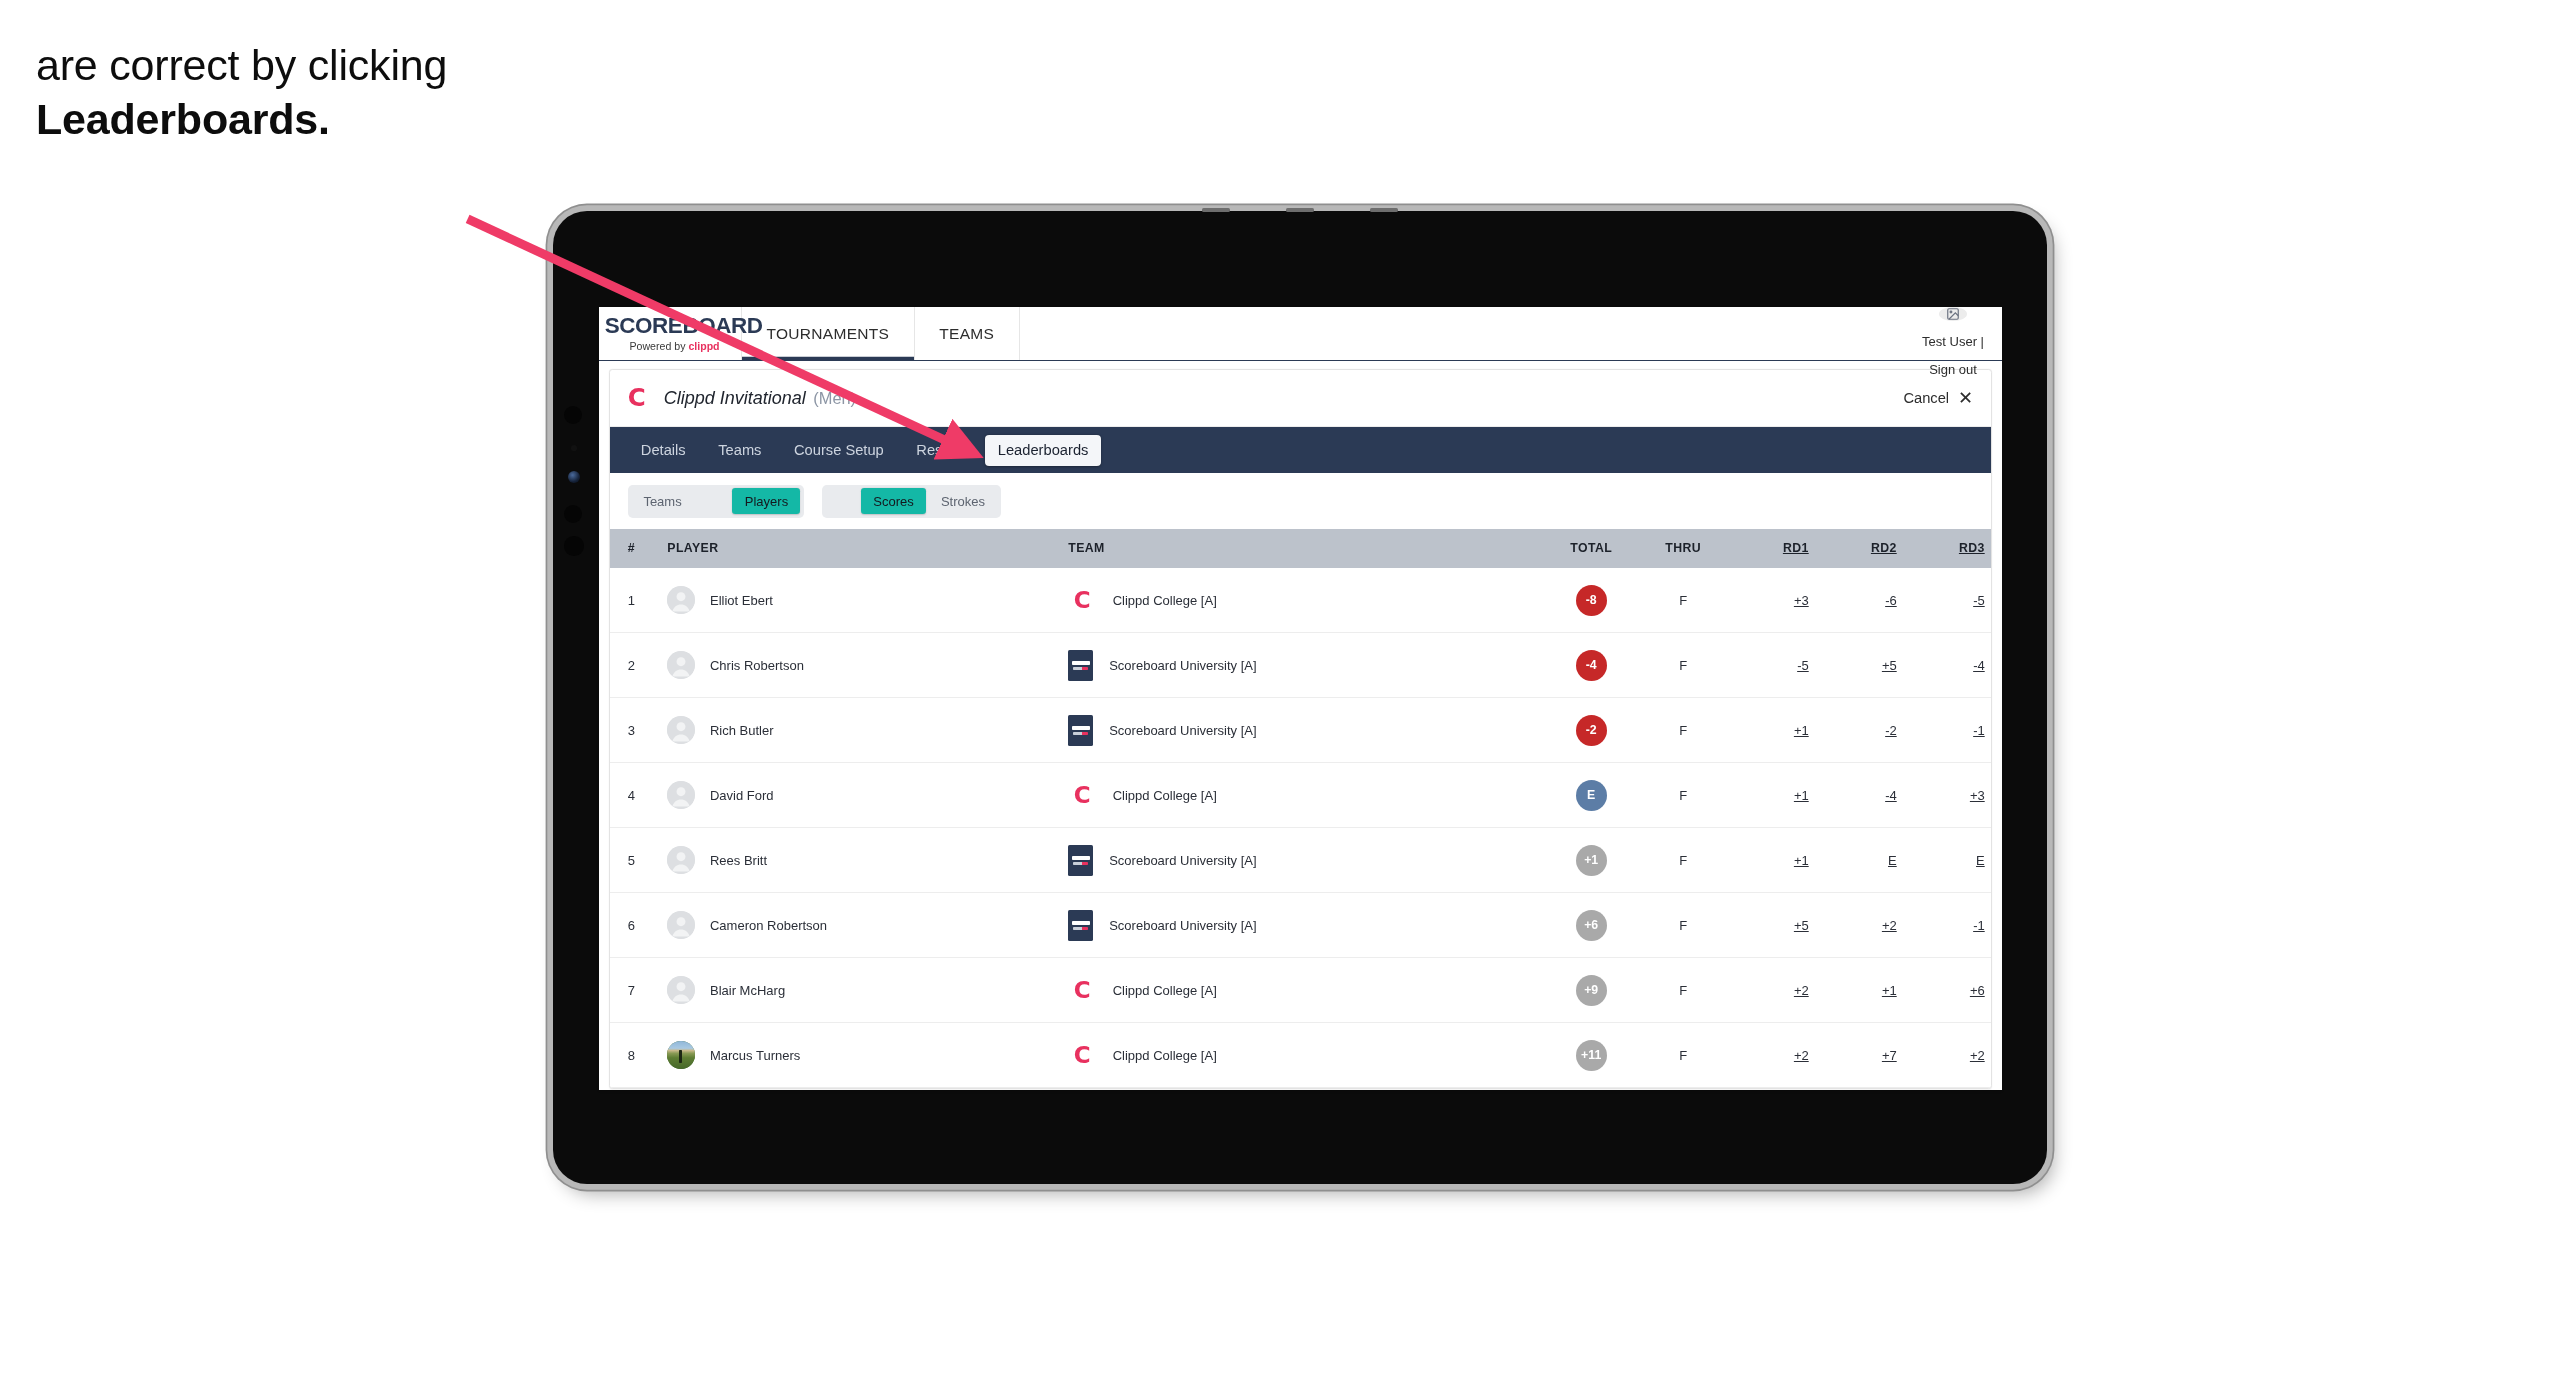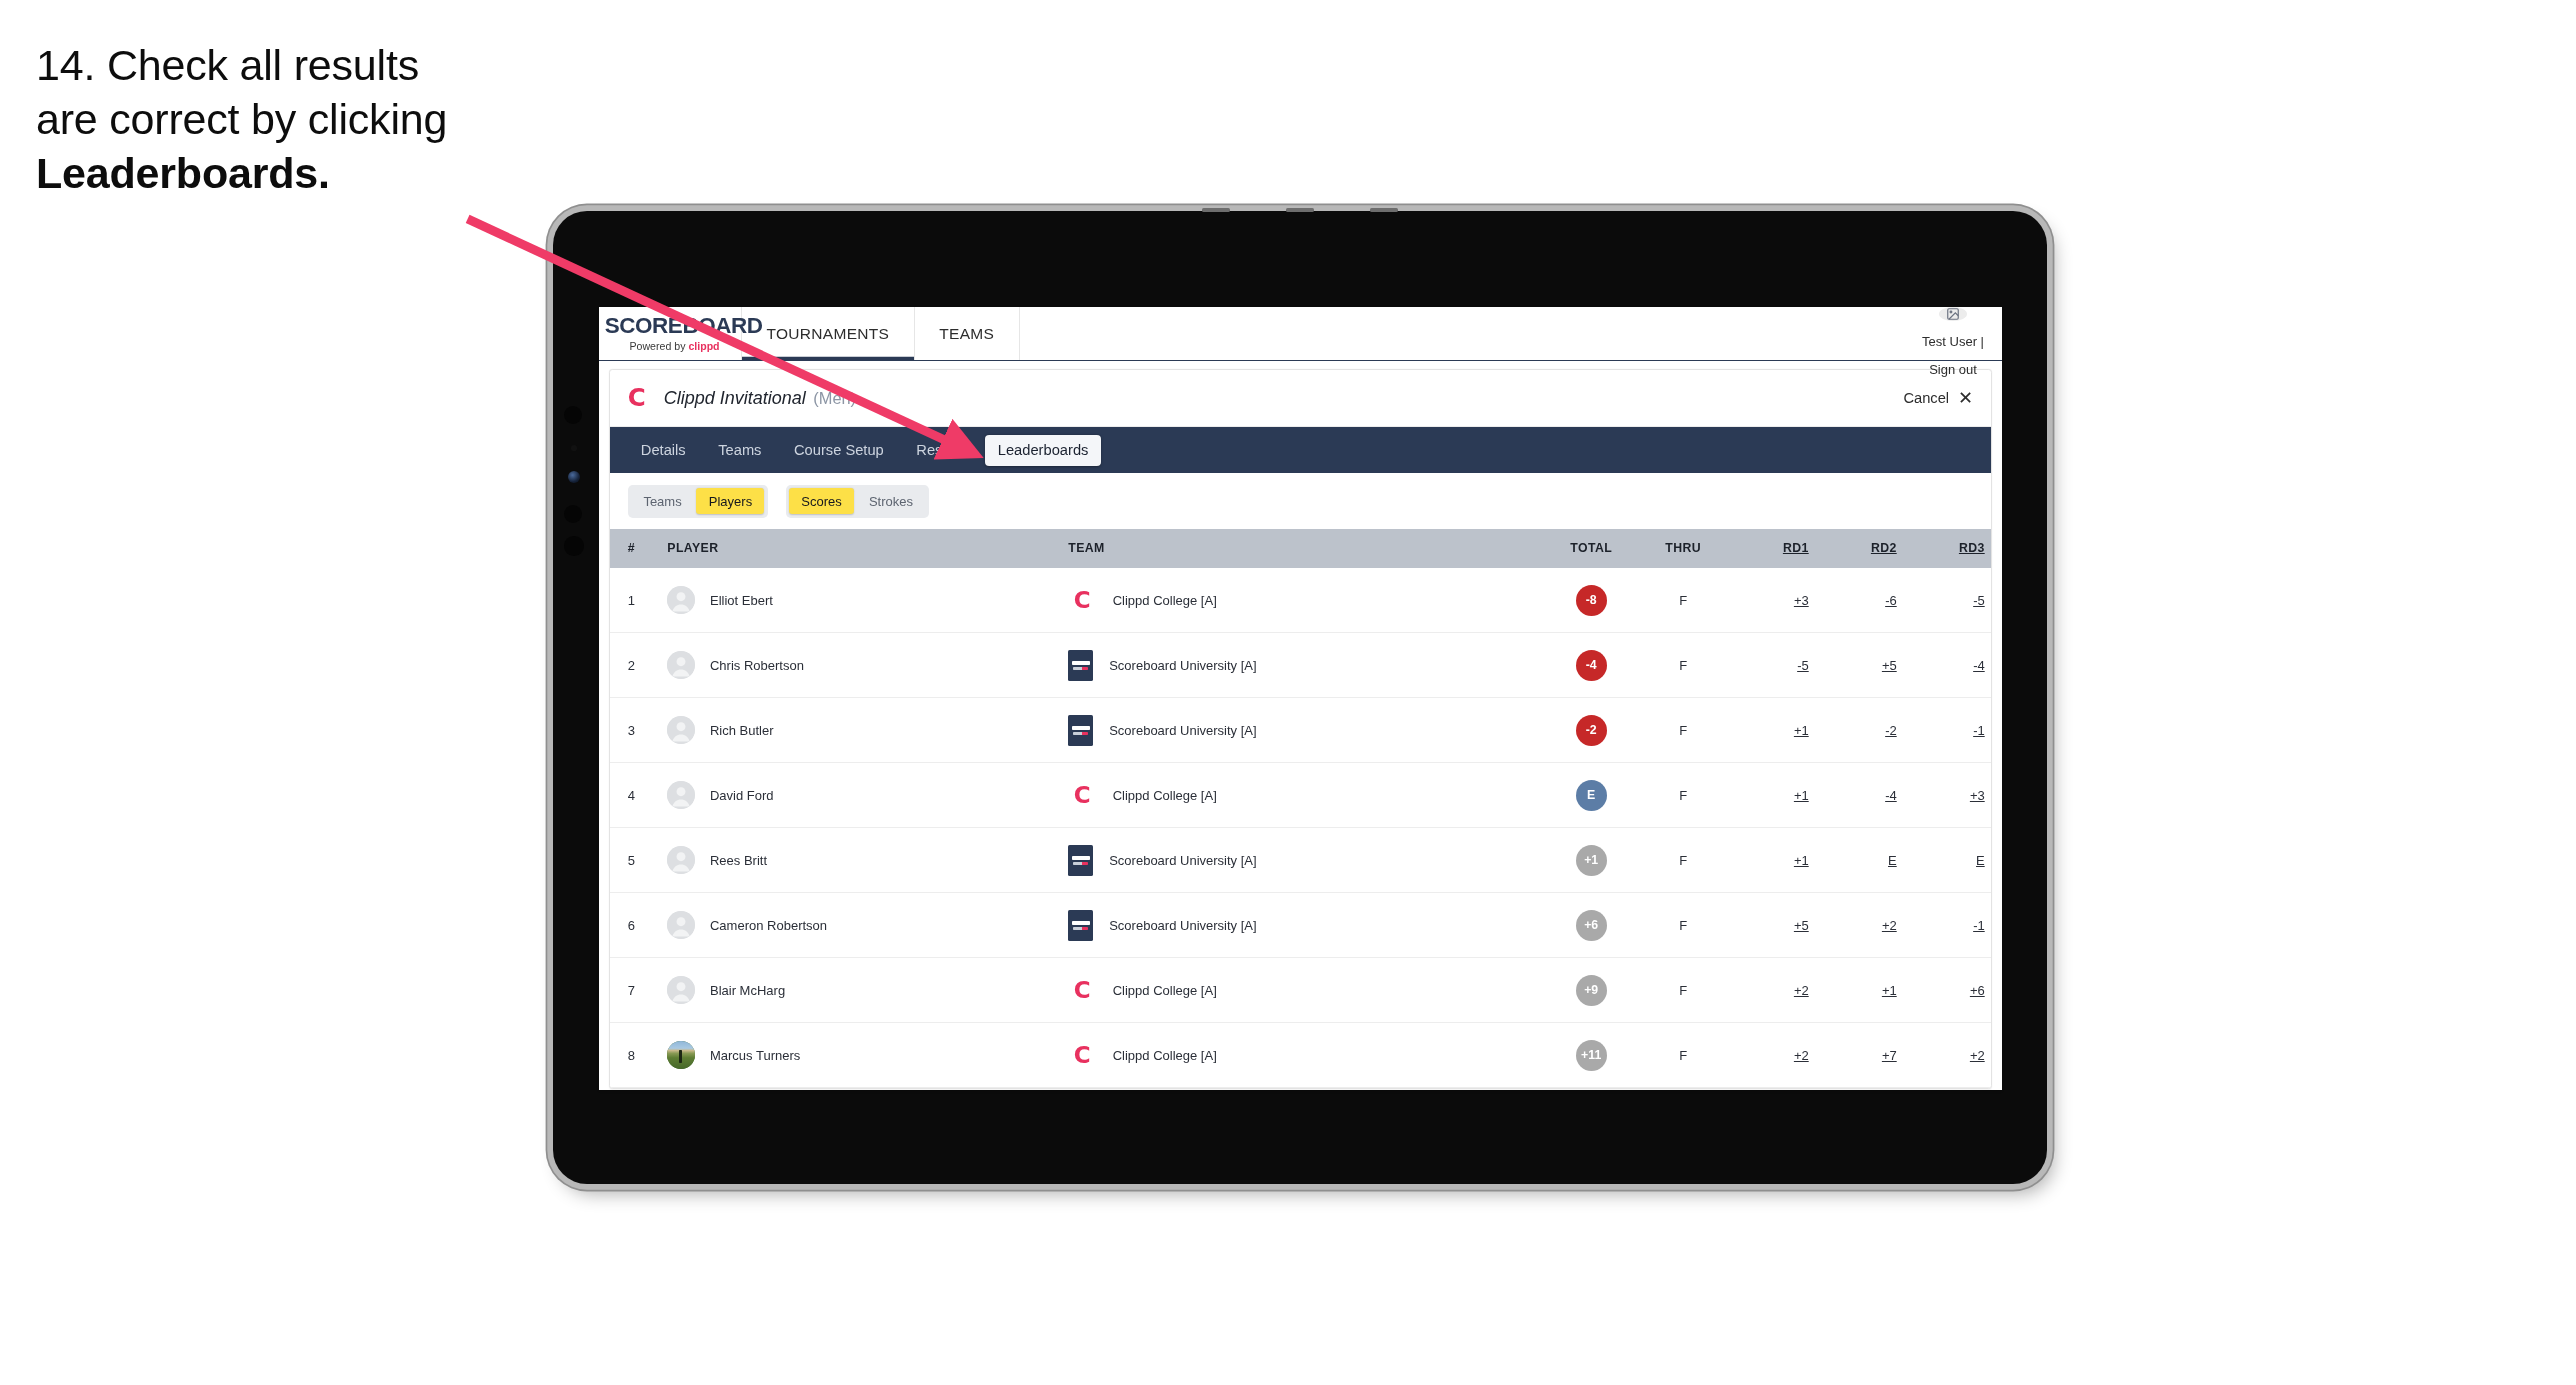--- a/index.html
+++ b/index.html
@@ -236,23 +236,24 @@
     gap: 2.5px;
   }
   .seg {
     font-size: 13px;
     color: #5d6470;
     padding: 5.7px 12.3px;
     border-radius: 3.3px;
     cursor: pointer;
   }
   .seg.active {
-    background: #fde047;
+    background: #14b8a6;
     color: #15181e;
     box-shadow: 0 0.8px 1.6px rgba(0,0,0,0.18);
+    margin-left: 36px;
   }
 
   
   table { width: 100%; border-collapse: collapse; }
   thead th {
     background: #bcc2cb;
     color: #1c212a;
     font-size: 12.3px;
     font-weight: bold;
     letter-spacing: 0.4px;
@@ -341,21 +342,20 @@
     font-weight: bold;
   }
   .badge.under { background: #c62828; }
   .badge.even  { background: #5c7da6; }
   .badge.over  { background: #a9a9a9; }
 </style>
 </head>
 <body>
 
 <div id="instruction">
-  <div>14. Check all results</div>
   <div>are correct by clicking</div>
   <div class="bold">Leaderboards.</div>
 </div>
 
 <svg id="arrow-svg" viewBox="0 0 720 360">
   <defs>
     <marker id="ah" markerWidth="5" markerHeight="5" refX="2.2" refY="2.5" orient="auto">
       <path d="M0,0 L5,2.5 L0,5 z" fill="#ef3b67"></path>
     </marker>
   </defs>

